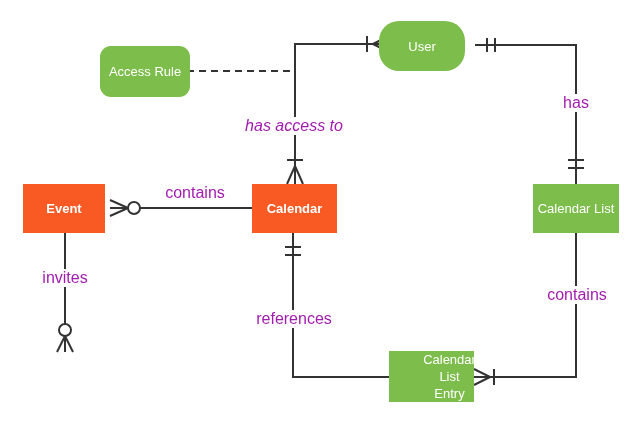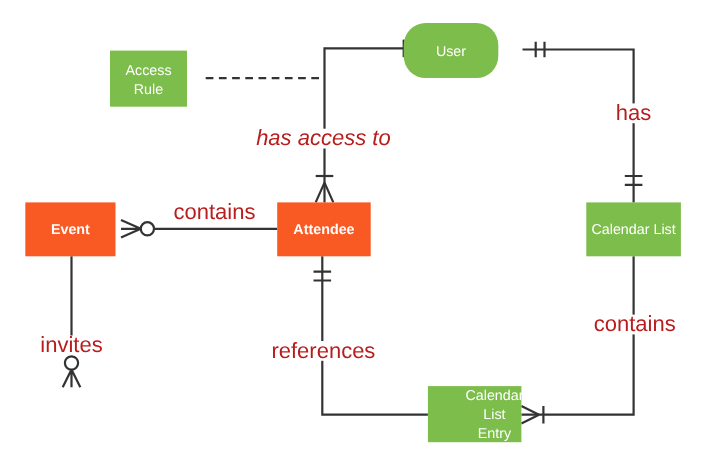--- a/index.html
+++ b/index.html
@@ -18,42 +18,42 @@
     text-align:center;
     color:#ffffff;
     font-size:13px;
     line-height:17px;
     box-sizing:border-box;
     padding:2px 4px;
   }
   .entity.green{background:#7DBD4B;font-weight:400;}
   .entity.orange{background:#F95A24;font-weight:700;}
 
-  .e-access-rule{left:100px;top:46px;width:70px;height:51px;}
-  .e-user{left:367px;top:21px;width:86px;height:50px;border-radius:20px;}
+  .e-access-rule{left:100px;top:46px;width:90px;height:51px;border-radius:11px;}
+  .e-user{left:379px;top:21px;width:86px;height:50px;border-radius:20px;}
   .e-event{left:23px;top:184px;width:82px;height:49px;}
   .e-calendar{left:252px;top:184px;width:85px;height:49px;}
   .e-calendar-list{left:533px;top:184px;width:86px;height:49px;}
   .e-attendee{left:23px;top:352px;width:85px;height:49px;}
   .e-calendar-list-entry{left:389px;top:351px;width:85px;height:51px;padding-left:40px;}
 
   .edge-label{
     position:absolute;
     transform:translate(-50%,-50%);
     background:#ffffff;
-    color:#b91c1c;
-    font-size:20px;
+    color:#a21caf;
+    font-size:16px;
     line-height:16px;
     padding:1px 5px;
     white-space:nowrap;
   }
   .l-contains-event{left:195px;top:193px;}
   .l-has-access-to{left:294px;top:126px;font-style:italic;}
   .l-has{left:576px;top:103px;}
-  .l-invites{left:65px;top:278px;margin-top:36px;}
+  .l-invites{left:65px;top:278px;}
   .l-references{left:294px;top:283px;margin-top:36px;}
   .l-contains-list{left:577px;top:295px;}
 </style>
 </head>
 <body>
 
 <div id="canvas">
 
   <svg id="wires" width="642" height="423" viewBox="0 0 642 423" fill="none" stroke="#333333" stroke-width="2">
 
@@ -102,21 +102,21 @@
   <div class="entity green e-access-rule">
     <span>Access Rule</span>
   </div>
   <div class="entity green e-user">
     <span>User</span>
   </div>
   <div class="entity orange e-event">
     <span>Event</span>
   </div>
   <div class="entity orange e-calendar">
-    <span>Attendee</span>
+    <span>Calendar</span>
   </div>
   <div class="entity green e-calendar-list">
     <span>Calendar List</span>
   </div>
   <div class="entity green e-calendar-list-entry">
     <span>Calendar List Entry</span>
   </div>
 
   <div class="edge-label l-contains-event">contains</div>
   <div class="edge-label l-has-access-to">has access to</div>

